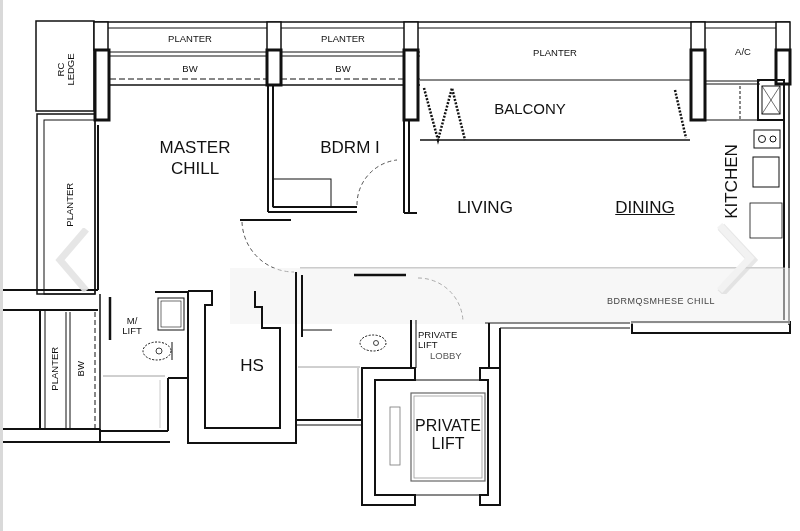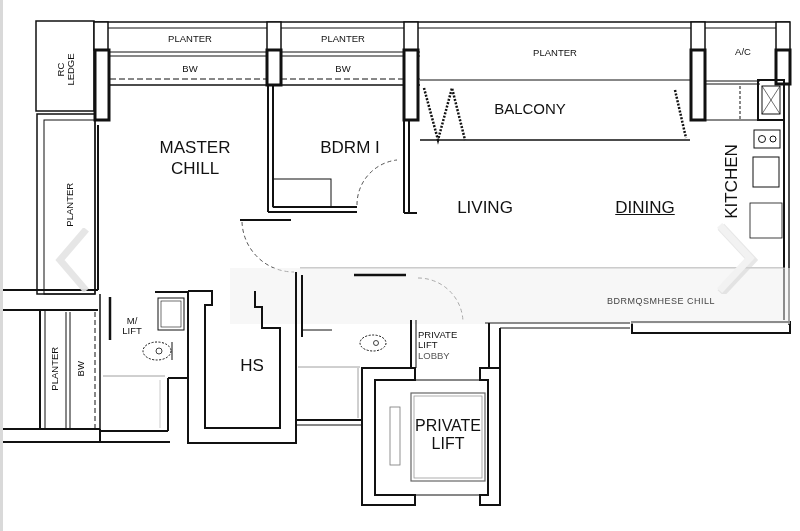--- a/index.html
+++ b/index.html
@@ -223,21 +223,21 @@
 <div class="lbl lbl-l" style="left:232px;top:357px;width:40px;">HS</div>
 
 <div class="lbl lbl-xs" style="left:112px;top:316px;width:40px;line-height:1.1;">
   <div>M/</div>
   <div>LIFT</div>
 </div>
 
 <div class="lbl lbl-xs" style="left:418px;top:330px;text-align:left;line-height:1.1;">
   <div>PRIVATE</div>
   <div>LIFT</div>
-  <div style="filter:blur(0.6px);color:#555;">LOBBY</div>
+  <div style="filter:blur(0.6px);color:#555;padding-left:12px;">LOBBY</div>
 </div>
 
 <div class="lbl lbl-l" style="left:405px;top:417px;width:86px;line-height:1.15;font-size:16px;">
   <div>PRIVATE</div>
   <div>LIFT</div>
 </div>
 
 <div class="blur-text">BDRMQSMHESE CHILL</div>
 
 <div class="nav-arrow" style="left:52px;top:228px;width:40px;height:64px;" aria-label="Previous image">

